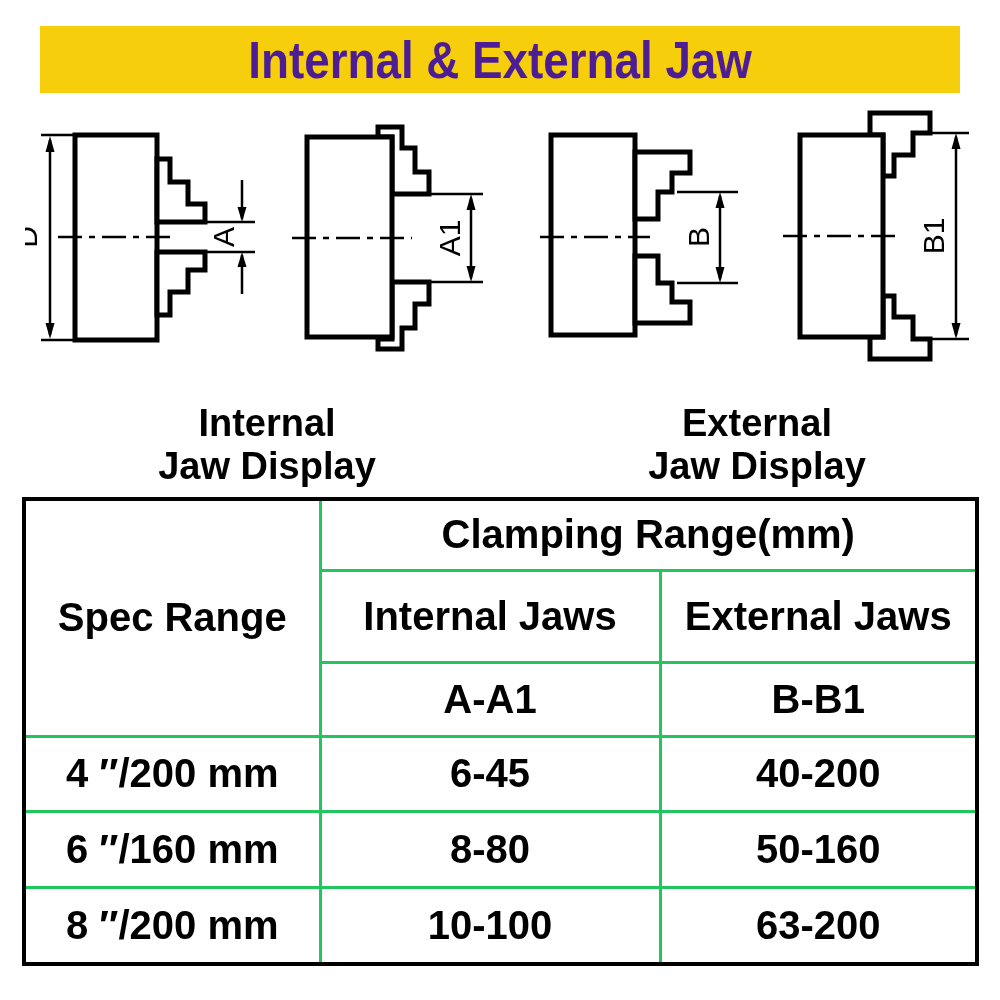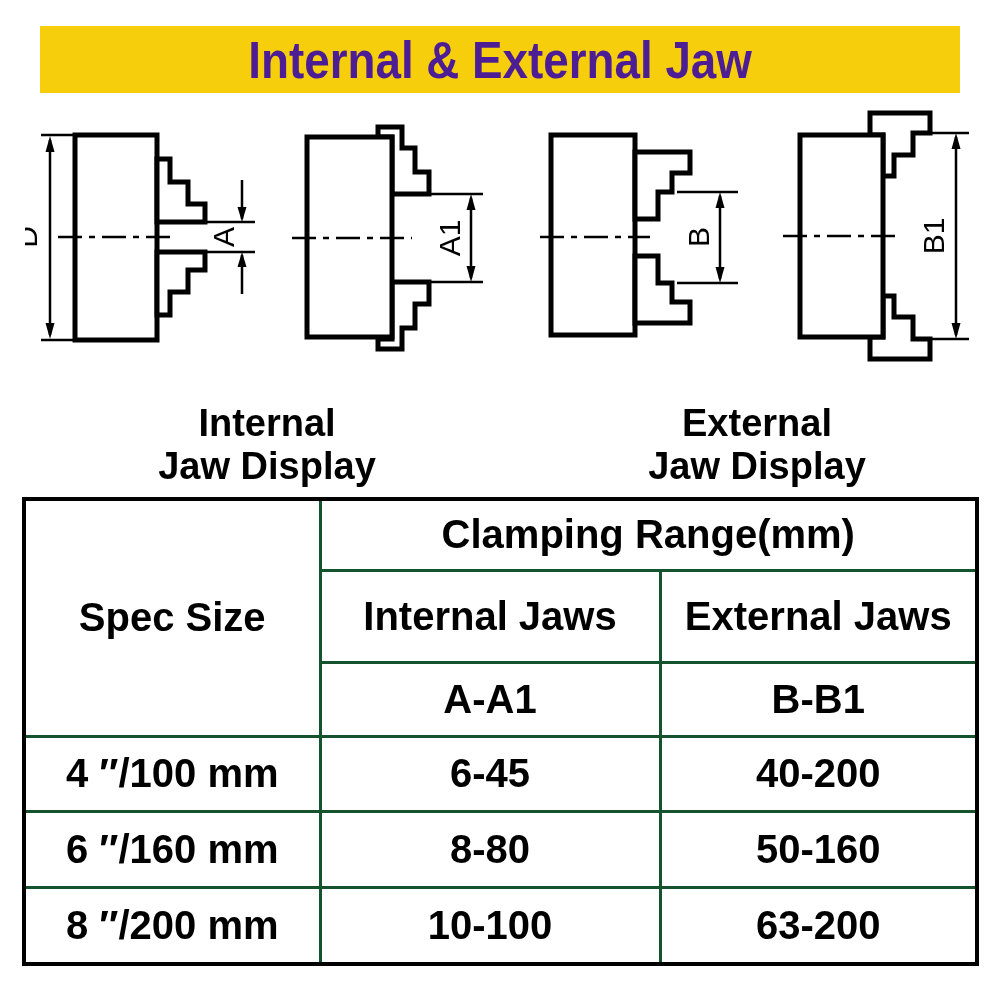--- a/index.html
+++ b/index.html
@@ -15,21 +15,21 @@
   .outline{fill:#ffffff;stroke:#000;stroke-width:5;stroke-linejoin:miter;}
   .dim{stroke:#000;stroke-width:2.5;fill:none;}
   .dimhead{fill:#000;stroke:none;}
   .cline{stroke:#000;stroke-width:2.5;fill:none;stroke-dasharray:24 7 6 7;}
   .dimtext{font-family:"Liberation Sans",sans-serif;font-size:30px;font-weight:400;fill:#000;}
   
   .caption{position:absolute;width:360px;text-align:center;font-size:38px;font-weight:700;line-height:43px;margin-top:24px;}
   
   table.spec{position:absolute;left:22px;top:497px;width:953px;border-collapse:collapse;
              border:4px solid #000;table-layout:fixed;}
-  table.spec td{border:3px solid #14532d;text-align:center;vertical-align:middle;
+  table.spec td{border:3px solid #22c55e;text-align:center;vertical-align:middle;
                 font-size:40px;font-weight:700;padding:0;background:#fff;}
   col.c1{width:296px;} col.c2{width:340px;} col.c3{width:317px;}
   tr.r1{height:71px;} tr.r2{height:92px;margin-top:39px;} tr.r3{height:74px;}
   tr.r4{height:75px;} tr.r5{height:76px;} tr.r6{height:77px;}
 </style>
 </head>
 <body>
 
 <div id="page">
 
@@ -121,33 +121,33 @@
   </div>
 
   <table class="spec">
     <colgroup>
         <col class="c1">
         <col class="c2">
         <col class="c3">
       </colgroup>
     <tbody>
         <tr class="r1">
-      <td rowspan="3">Spec Size</td>
+      <td rowspan="3">Spec Range</td>
       <td colspan="2">Clamping Range(mm)</td>
     </tr>
     <tr class="r2">
       <td>Internal Jaws</td>
       <td>External Jaws</td>
     </tr>
     <tr class="r3">
       <td>A-A1</td>
       <td>B-B1</td>
     </tr>
     <tr class="r4">
-      <td>4 ″/100 mm</td>
+      <td>4 ″/200 mm</td>
       <td>6-45</td>
       <td>40-200</td>
     </tr>
     <tr class="r5">
       <td>6 ″/160 mm</td>
       <td>8-80</td>
       <td>50-160</td>
     </tr>
     <tr class="r6">
       <td>8 ″/200 mm</td>

